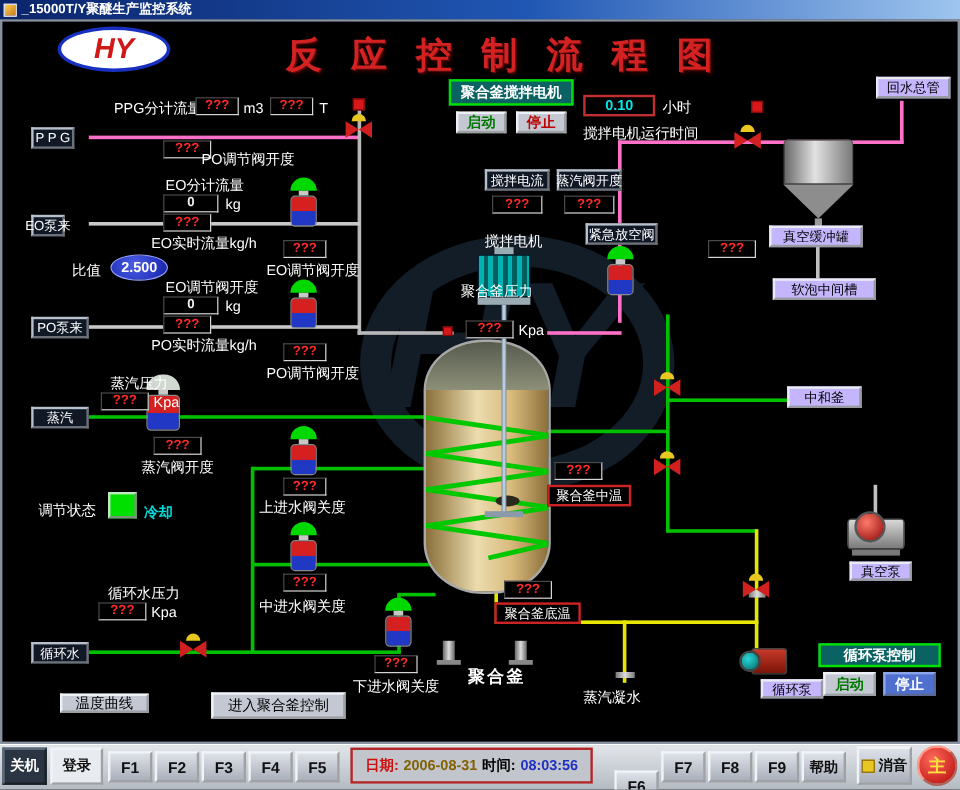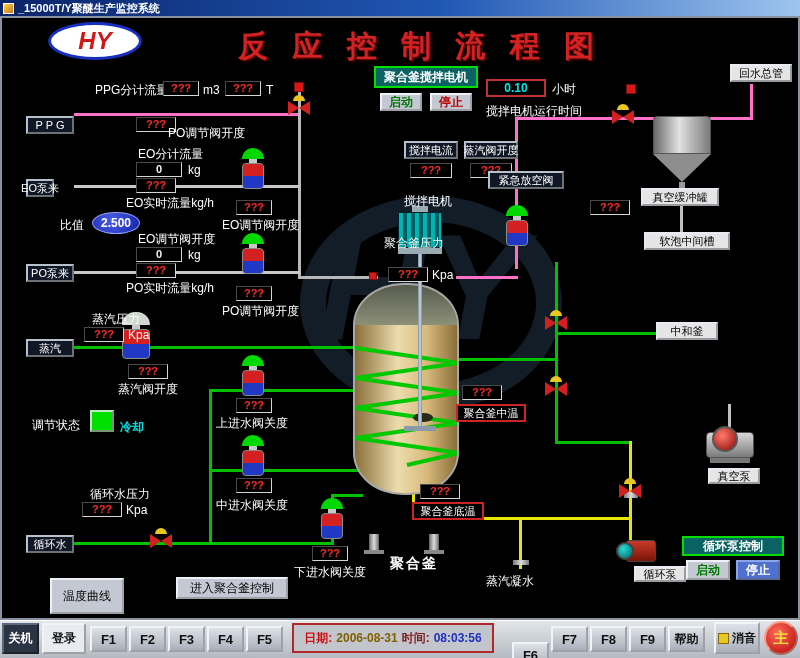--- a/index.html
+++ b/index.html
@@ -12,21 +12,21 @@
   .main{position:absolute;left:0;top:16px;width:800px;height:604px;background:#000;border:2px solid #8892a0;z-index:0}
   .taskbar{position:absolute;left:0;top:620px;width:800px;height:38px;background:linear-gradient(180deg,#e2e6ea,#b4bac2);border-top:1px solid #fff;z-index:8}
   
   .wm-ring{position:absolute;left:300px;top:196px;width:262px;height:214px;border:26px solid #131d28;border-radius:50%;z-index:1}
   .wm-txt{position:absolute;left:318px;top:212px;font-size:150px;font-weight:bold;font-style:italic;color:#131d28;z-index:1;line-height:1}
   
   .t{position:absolute;color:#fff;font-size:12px;line-height:14px;white-space:nowrap;z-index:6}
   .v{position:absolute;height:15px;background:#000;color:#ff2a2a;font-weight:bold;font-size:11px;text-align:center;line-height:12px;border:1px solid;border-color:#4a4a4a #d6d6d6 #d6d6d6 #4a4a4a;z-index:6}
   .v.white{color:#eef6ee}
   .src{position:absolute;height:18px;background:#101826;color:#fff;font-size:11px;display:flex;align-items:center;justify-content:center;border:2px outset #b8c0cc;z-index:6;white-space:nowrap}
-  .tag{position:absolute;height:18px;background:#e5e5e5;color:#000;font-size:11px;display:flex;align-items:center;justify-content:center;border:2px outset #e8ecf2;z-index:6;white-space:nowrap}
+  .tag{position:absolute;height:18px;background:#c4b5fd;color:#000;font-size:11px;display:flex;align-items:center;justify-content:center;border:2px outset #e8ecf2;z-index:6;white-space:nowrap}
   .btn{position:absolute;background:#c4c8d2;color:#000;font-size:12px;display:flex;align-items:center;justify-content:center;border:2px outset #eef2f8;z-index:7;white-space:nowrap;cursor:pointer}
   .panel{position:absolute;background:#0a6262;border:2px solid #00e000;color:#fff;font-size:12px;font-weight:bold;display:flex;align-items:center;justify-content:center;z-index:6;white-space:nowrap}
   .cy{position:absolute;background:#000;border:2px solid #c03030;color:#00e8e8;font-weight:bold;font-size:12px;display:flex;align-items:center;justify-content:center;z-index:6}
   .redbox{position:absolute;border:2px solid #cc2424;background:#000;color:#fff;font-size:11px;display:flex;align-items:center;justify-content:center;z-index:6;white-space:nowrap}
   .lamp{position:absolute;background:#00e000;border:2px outset #bfe8bf;z-index:6}
   .ratio{position:absolute;background:radial-gradient(circle at 40% 35%,#4b5ce4,#1420a8);border:1px solid #93a2ff;border-radius:50%;color:#fff;font-weight:bold;font-size:12px;display:flex;align-items:center;justify-content:center;z-index:6}
   .pipe{position:absolute;z-index:2}
   .sq{position:absolute;background:#d81818;z-index:4;border:1px solid #7a0d0d}
   
   .cvalve{position:absolute;width:22px;z-index:5}
@@ -212,21 +212,21 @@
 <div class="vp-imp"></div>
 <div class="vp-foot"></div>
 <div class="cp-body"></div>
 <div class="cp-imp"></div>
 
 <div class="t" style="left:95px;top:83px">PPG分计流量</div>
 <div class="v" style="left:163px;top:81px;width:36px">???</div>
 <div class="t" style="left:203px;top:83px">m3</div>
 <div class="v" style="left:225px;top:81px;width:36px">???</div>
 <div class="t" style="left:266px;top:83px">T</div>
-<div class="src" style="left:26px;top:116px;width:48px">P P G</div>
+<div class="src" style="left:26px;top:106px;width:36px">P P G</div>
 <div class="v" style="left:136px;top:117px;width:40px">???</div>
 <div class="t" style="left:168px;top:126px">PO调节阀开度</div>
 
 <div class="t" style="left:138px;top:147px">EO分计流量</div>
 <div class="v white" style="left:136px;top:162px;width:46px">0</div>
 <div class="t" style="left:188px;top:163px">kg</div>
 <div class="src" style="left:26px;top:179px;width:28px">EO泵来</div>
 <div class="v" style="left:136px;top:178px;width:40px">???</div>
 <div class="t" style="left:126px;top:196px">EO实时流量kg/h</div>
 <div class="v" style="left:236px;top:200px;width:36px">???</div>
@@ -259,36 +259,36 @@
 <div class="t" style="left:216px;top:416px">上进水阀关度</div>
 <div class="v" style="left:236px;top:478px;width:36px">???</div>
 <div class="t" style="left:216px;top:498px">中进水阀关度</div>
 <div class="t" style="left:90px;top:487px">循环水压力</div>
 <div class="v" style="left:82px;top:502px;width:40px">???</div>
 <div class="t" style="left:126px;top:503px">Kpa</div>
 <div class="src" style="left:26px;top:535px;width:48px">循环水</div>
 <div class="v" style="left:312px;top:546px;width:36px">???</div>
 <div class="t" style="left:294px;top:565px">下进水阀关度</div>
 
-<div class="btn" style="left:50px;top:578px;width:74px;height:36px">温度曲线</div>
+<div class="btn" style="left:50px;top:578px;width:74px;height:16px">温度曲线</div>
 <div class="btn" style="left:176px;top:577px;width:112px;height:22px">进入聚合釜控制</div>
 
 <div class="panel" style="left:374px;top:66px;width:104px;height:22px">聚合釜搅拌电机</div>
 <div class="btn" style="left:380px;top:93px;width:42px;height:18px;color:#007700;font-weight:bold">启动</div>
 <div class="btn" style="left:430px;top:93px;width:42px;height:18px;color:#bb0000;font-weight:bold">停止</div>
 <div class="cy" style="left:486px;top:79px;width:60px;height:18px">0.10</div>
 <div class="t" style="left:552px;top:82px">小时</div>
 <div class="t" style="left:486px;top:104px">搅拌电机运行时间</div>
 <div class="src" style="left:404px;top:141px;width:54px">搅拌电流</div>
 <div class="src" style="left:464px;top:141px;width:54px">蒸汽阀开度</div>
 <div class="v" style="left:410px;top:163px;width:42px">???</div>
 <div class="v" style="left:470px;top:163px;width:42px">???</div>
 <div class="t" style="left:404px;top:194px">搅拌电机</div>
 
-<div class="src" style="left:488px;top:171px;width:76px">紧急放空阀</div>
+<div class="src" style="left:488px;top:186px;width:60px">紧急放空阀</div>
 <div class="t" style="left:384px;top:236px">聚合釜压力</div>
 <div class="v" style="left:388px;top:267px;width:40px">???</div>
 <div class="t" style="left:432px;top:268px">Kpa</div>
 
 <div class="v" style="left:462px;top:385px;width:40px">???</div>
 <div class="redbox" style="left:456px;top:404px;width:70px;height:18px">聚合釜中温</div>
 <div class="v" style="left:420px;top:484px;width:40px">???</div>
 <div class="redbox" style="left:412px;top:502px;width:72px;height:18px">聚合釜底温</div>
 <div class="t" style="left:390px;top:556px;font-size:14px;font-weight:bold;letter-spacing:2px">聚合釜</div>
 <div class="t" style="left:486px;top:574px">蒸汽凝水</div>
@@ -308,21 +308,21 @@
 <div class="fbtn" style="left:2px;top:623px;width:37px;height:31px;background:#2a3442;color:#fff;border:2px outset #5a6a7c;font-size:12px">关机</div>
 <div class="fbtn" style="left:42px;top:623px;width:44px;height:31px;background:#e8ebef;font-size:12px">登录</div>
 <div class="fbtn" style="left:90px;top:626px">F1</div>
 <div class="fbtn" style="left:129px;top:626px">F2</div>
 <div class="fbtn" style="left:168px;top:626px">F3</div>
 <div class="fbtn" style="left:207px;top:626px">F4</div>
 <div class="fbtn" style="left:246px;top:626px">F5</div>
 <div class="datebox">
   <span style="color:#cc1010">日期:</span>
   <span style="color:#806000">2006-08-31</span>
-  <span style="color:#7f1d1d">时间:</span>
+  <span style="color:#000000">时间:</span>
   <span style="color:#2030c0">08:03:56</span>
 </div>
 <div class="fbtn" style="left:512px;top:642px">F6</div>
 <div class="fbtn" style="left:551px;top:626px">F7</div>
 <div class="fbtn" style="left:590px;top:626px">F8</div>
 <div class="fbtn" style="left:629px;top:626px">F9</div>
 <div class="fbtn" style="left:668px;top:626px;font-size:12px">帮助</div>
 <div class="fbtn" style="left:714px;top:622px;width:46px;height:32px;font-size:12px;gap:3px">
   <span style="width:11px;height:11px;background:#e8c820;border:1px solid #86660a;display:inline-block"></span>
   <span>消音</span>

